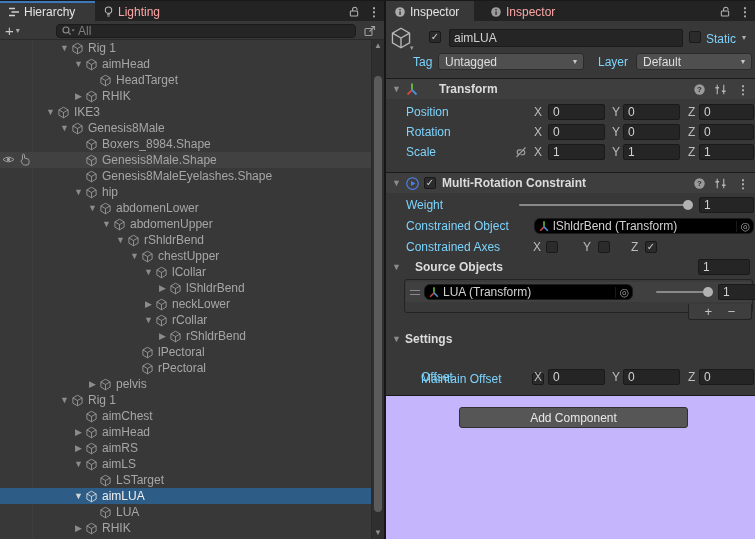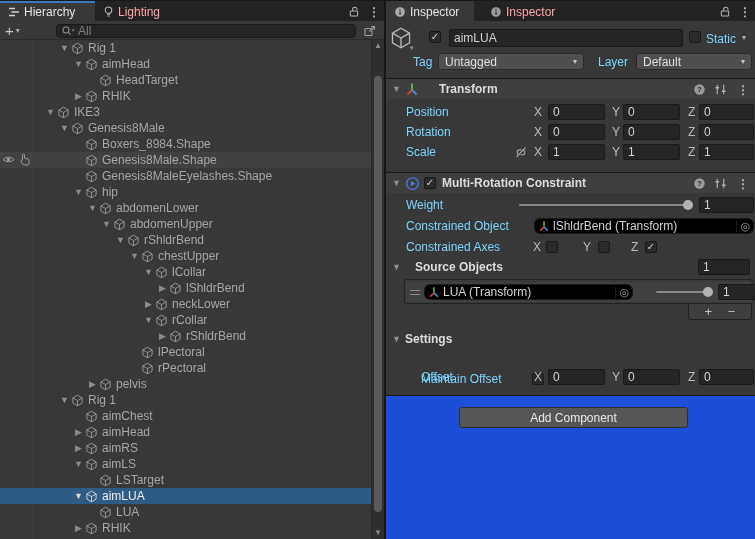--- a/index.html
+++ b/index.html
@@ -71,21 +71,21 @@
   .objfld { background:#000000; border:1px solid #1A1A1A; border-radius:6px; height:16px;
             display:flex; align-items:center; padding:0 3px; color:#D2D2D2; white-space:nowrap; }
   .objfld .picker { margin-left:auto; color:#A8A8A8; font-size:11px; line-height:1; border-left:1px solid #1A1A1A; padding-left:3px; }
   .slider-track { position:absolute; height:2px; background:#8A8A8A; border-radius:1px; top:7px; }
   .slider-knob { position:absolute; width:10px; height:10px; border-radius:50%; background:#B2B2B2; top:3px; }
   .listbox { position:absolute; background:#3A3A3A; border:1px solid #232323; border-radius:3px; }
   .listrow { position:absolute; left:1px; right:1px; top:2px; height:20px; background:#404040; display:flex; align-items:center; }
   .draghandle { width:10px; margin:0 4px; border-top:1px solid #8A8A8A; border-bottom:1px solid #8A8A8A; height:5px; }
   .listfooter { position:absolute; background:#3E3E3E; border:1px solid #232323; border-top:none; border-radius:0 0 3px 3px;
                 display:flex; align-items:center; justify-content:space-evenly; color:#C4C4C4; font-size:13px; }
-  .dark-below { position:absolute; left:0; right:0; top:396px; bottom:0; background:#1d4ed8; }
+  .dark-below { position:absolute; left:0; right:0; top:396px; bottom:0; background:#c4b5fd; }
   .insp-divider { position:absolute; left:0; right:0; top:395px; height:1px; background:#1A1A1A; }
   .addcomp { position:absolute; left:73px; top:11px; width:229px; height:21px; background:#565656;
              border:1px solid #303030; border-radius:3px; color:#E8E8E8; display:flex; align-items:center; justify-content:center; }
 </style>
 </head>
 <body>
 
 <div class="app">
 
   <div class="left">
@@ -578,21 +578,21 @@
     </div>
 
     <div class="irow" style="top:259px;">
       <span class="foldout" style="margin-left:4px;">▼</span>
       <span class="bold" style="margin-left:12px;">Source Objects</span>
       <div class="abs fld" style="left:312px;width:52px;">
           <span>1</span>
         </div>
     </div>
 
-    <div class="listbox" style="left:18px;top:279px;width:349px;height:25px;">
+    <div class="listbox" style="left:18px;top:279px;width:349px;height:34px;">
       <div class="listrow">
         <div class="draghandle"></div>
         <div class="objfld" style="width:209px;">
           <svg width="12" height="12" viewBox="0 0 14 14" style="margin-right:3px;">
             <path d="M7 8 L7 1.5" stroke="#6BBB3E" stroke-width="1.8" fill="none"></path>
             <path d="M7 8 L2.5 12.5" stroke="#D0473C" stroke-width="1.8" fill="none"></path>
             <path d="M7 8 L11.5 12.5" stroke="#4A90D9" stroke-width="1.8" fill="none"></path>
           </svg>
           <span>LUA (Transform)</span>
           <span class="picker">◎</span>

